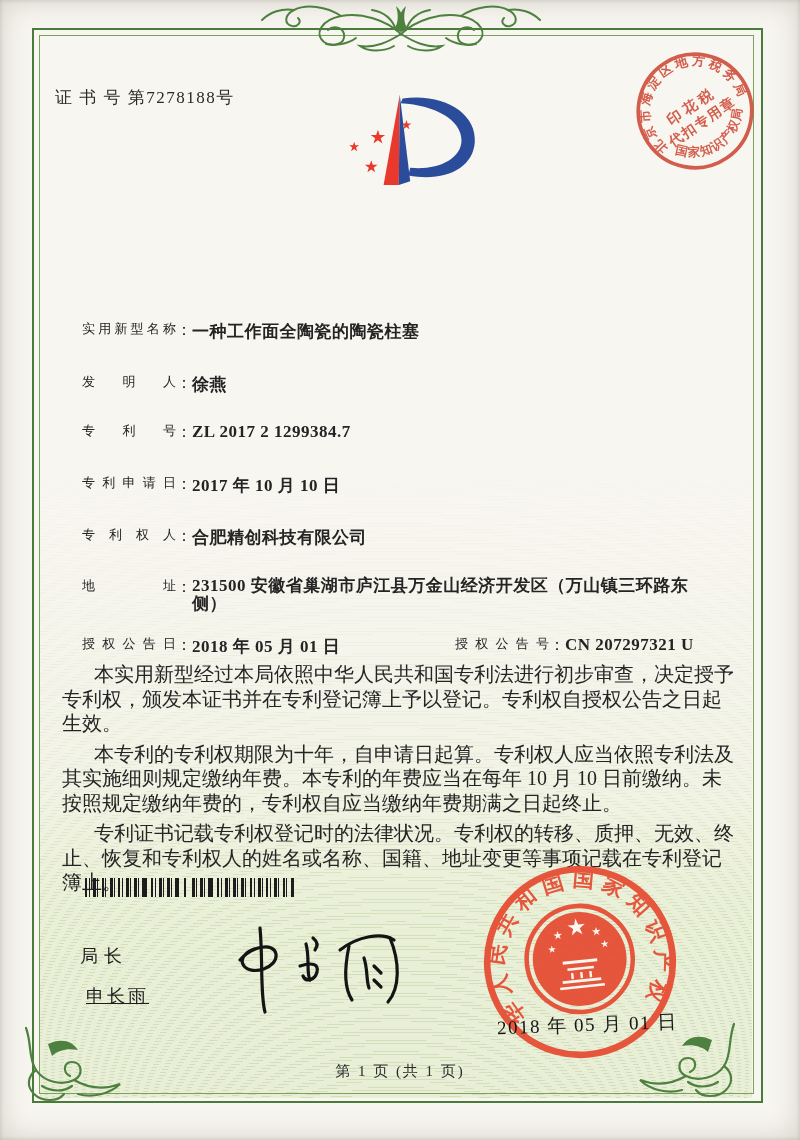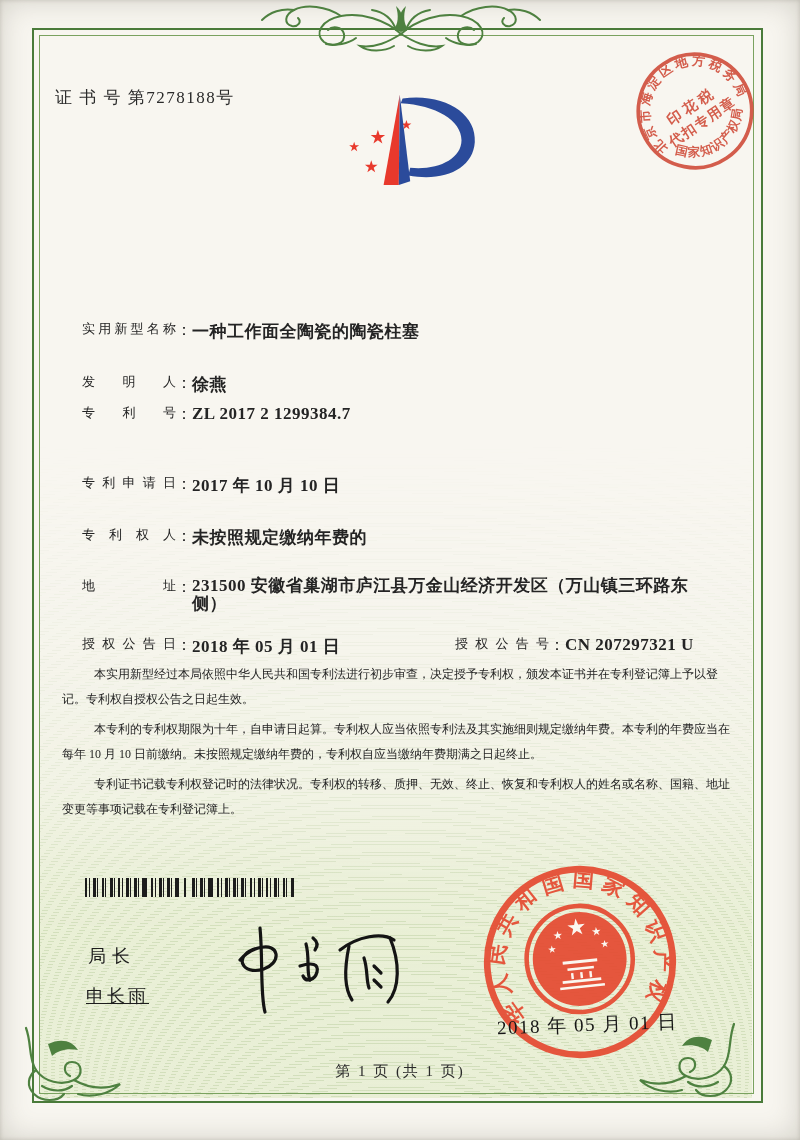--- a/index.html
+++ b/index.html
@@ -33,30 +33,30 @@
   .title{position:absolute;left:0;top:206px;width:100%;text-align:center;
     font-size:42px;font-weight:700;letter-spacing:9px;color:#151515;}
   
   .field-row{position:absolute;left:82px;font-size:17px;white-space:nowrap;color:#242424;}
   .flabel{display:inline-block;width:94px;font-size:13px;text-align:justify;text-align-last:justify;vertical-align:top;}
   .fcolon{display:inline-block;width:16px;font-size:16px;vertical-align:top;}
   .fvalue{display:inline-block;letter-spacing:.5px;vertical-align:top;font-weight:bold;}
   .fvalue.wrap{white-space:normal;width:520px;line-height:18px;}
   .grant-right{position:absolute;left:373px;top:0;}
   
-  .body-text{position:absolute;left:62px;top:662px;width:676px;font-size:12px;line-height:24.5px;color:#242424;}
+  .body-text{position:absolute;left:62px;top:662px;width:676px;font-size:20px;line-height:24.5px;color:#242424;}
   .body-text p{margin:0 0 6px 0;text-indent:32px;}
   
   .barcode{position:absolute;left:85px;top:878px;width:210px;height:19px;
     background:repeating-linear-gradient(90deg,
       #1c1c1c 0 2px, transparent 2px 3.5px,
       #1c1c1c 3.5px 4.5px, transparent 4.5px 8px,
       #1c1c1c 8px 11px, transparent 11px 12px,
       #1c1c1c 12px 13px, transparent 13px 16.5px);}
-  .sign-title{position:absolute;left:88px;top:944px;font-size:18px;letter-spacing:6px;
+  .sign-title{position:absolute;left:80px;top:944px;font-size:18px;letter-spacing:6px;
     font-family:"Liberation Sans","DejaVu Sans",sans-serif;color:#1d1d1d;}
   .sign-name{position:absolute;left:86px;top:984px;font-size:18px;letter-spacing:3px;
     font-family:"Liberation Sans","DejaVu Sans",sans-serif;color:#1d1d1d;text-decoration:underline;}
   .signature{position:absolute;left:222px;top:918px;}
   .seal{position:absolute;left:478px;top:860px;transform:rotate(-6deg);opacity:.93;}
   .seal-date{position:absolute;left:497px;top:1012px;font-size:19px;letter-spacing:1.5px;
     color:#161616;transform:rotate(-2deg);z-index:5;}
   .page-footer{position:absolute;left:0;top:1062px;width:100%;text-align:center;font-size:15px;
     letter-spacing:2px;color:#2a2a2a;font-family:Liberation Serif, serif;}
   .stamp{position:absolute;left:628px;top:44px;transform:rotate(-34deg);opacity:.88;z-index:6;}
@@ -128,28 +128,28 @@
     <path d="M 68,6 C 112,0 146,22 144,52 C 142,80 112,94 74,87 L 76,79 C 104,82 130,70 130,50 C 130,29 103,13 66,11 Z" fill="#2b4b9b"></path>
   </svg>
 
 
   <div class="field-row" style="top:320px">
     <span class="flabel">实用新型名称</span><span class="fcolon">：</span><span class="fvalue">一种工作面全陶瓷的陶瓷柱塞</span>
   </div>
   <div class="field-row" style="top:373px">
     <span class="flabel">发明人</span><span class="fcolon">：</span><span class="fvalue">徐燕</span>
   </div>
-  <div class="field-row" style="top:404px">
+  <div class="field-row" style="top:422px">
     <span class="flabel">专利号</span><span class="fcolon">：</span><span class="fvalue">ZL 2017 2 1299384.7</span>
   </div>
   <div class="field-row" style="top:474px">
     <span class="flabel">专利申请日</span><span class="fcolon">：</span><span class="fvalue">2017 年 10 月 10 日</span>
   </div>
   <div class="field-row" style="top:526px">
-    <span class="flabel">专利权人</span><span class="fcolon">：</span><span class="fvalue">未按照规定缴纳年费的</span>
+    <span class="flabel">专利权人</span><span class="fcolon">：</span><span class="fvalue">合肥精创科技有限公司</span>
   </div>
   <div class="field-row" style="top:577px">
     <span class="flabel">地址</span><span class="fcolon">：</span><span class="fvalue wrap">231500 安徽省巢湖市庐江县万金山经济开发区（万山镇三环路东侧）</span>
   </div>
   <div class="field-row" style="top:635px">
     <span class="flabel">授权公告日</span><span class="fcolon">：</span><span class="fvalue">2018 年 05 月 01 日</span>
     <span class="grant-right">
       <span class="flabel">授权公告号</span><span class="fcolon">：</span><span class="fvalue">CN 207297321 U</span>
     </span>
   </div>

